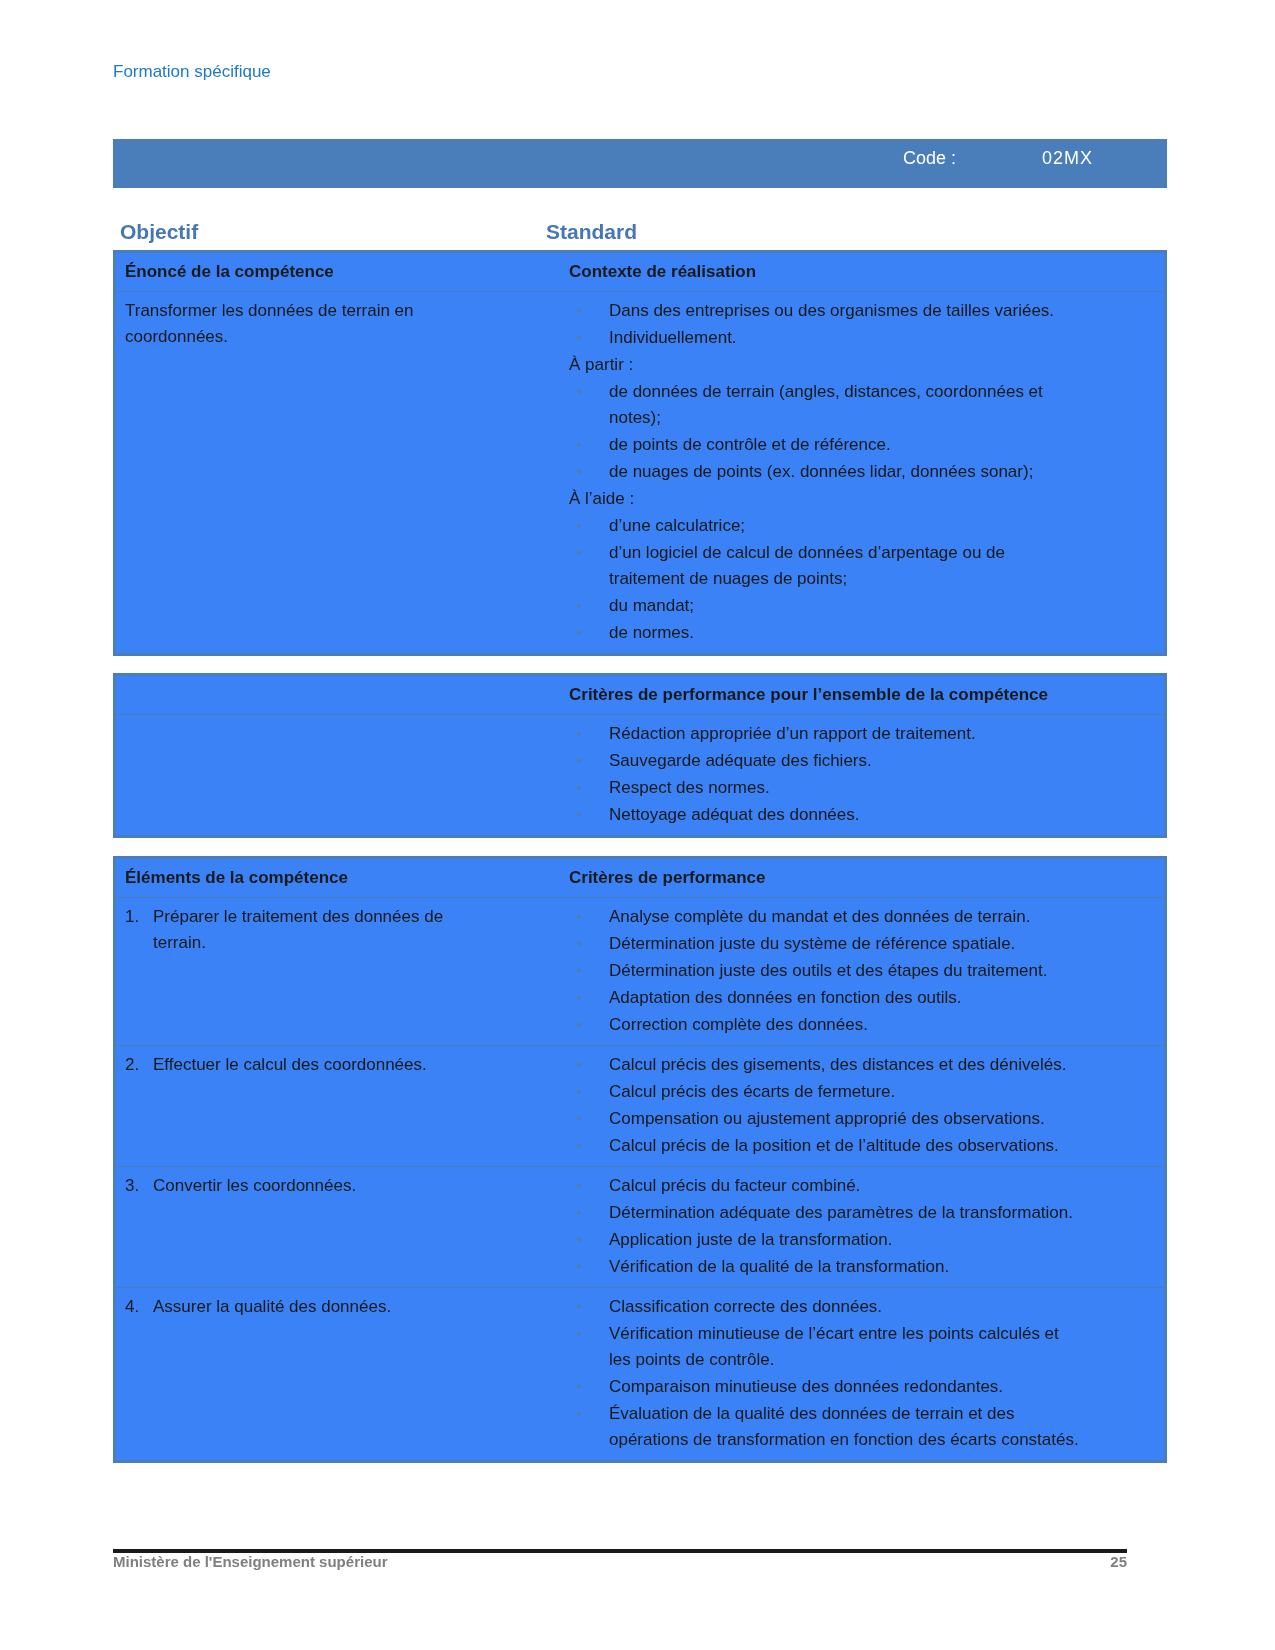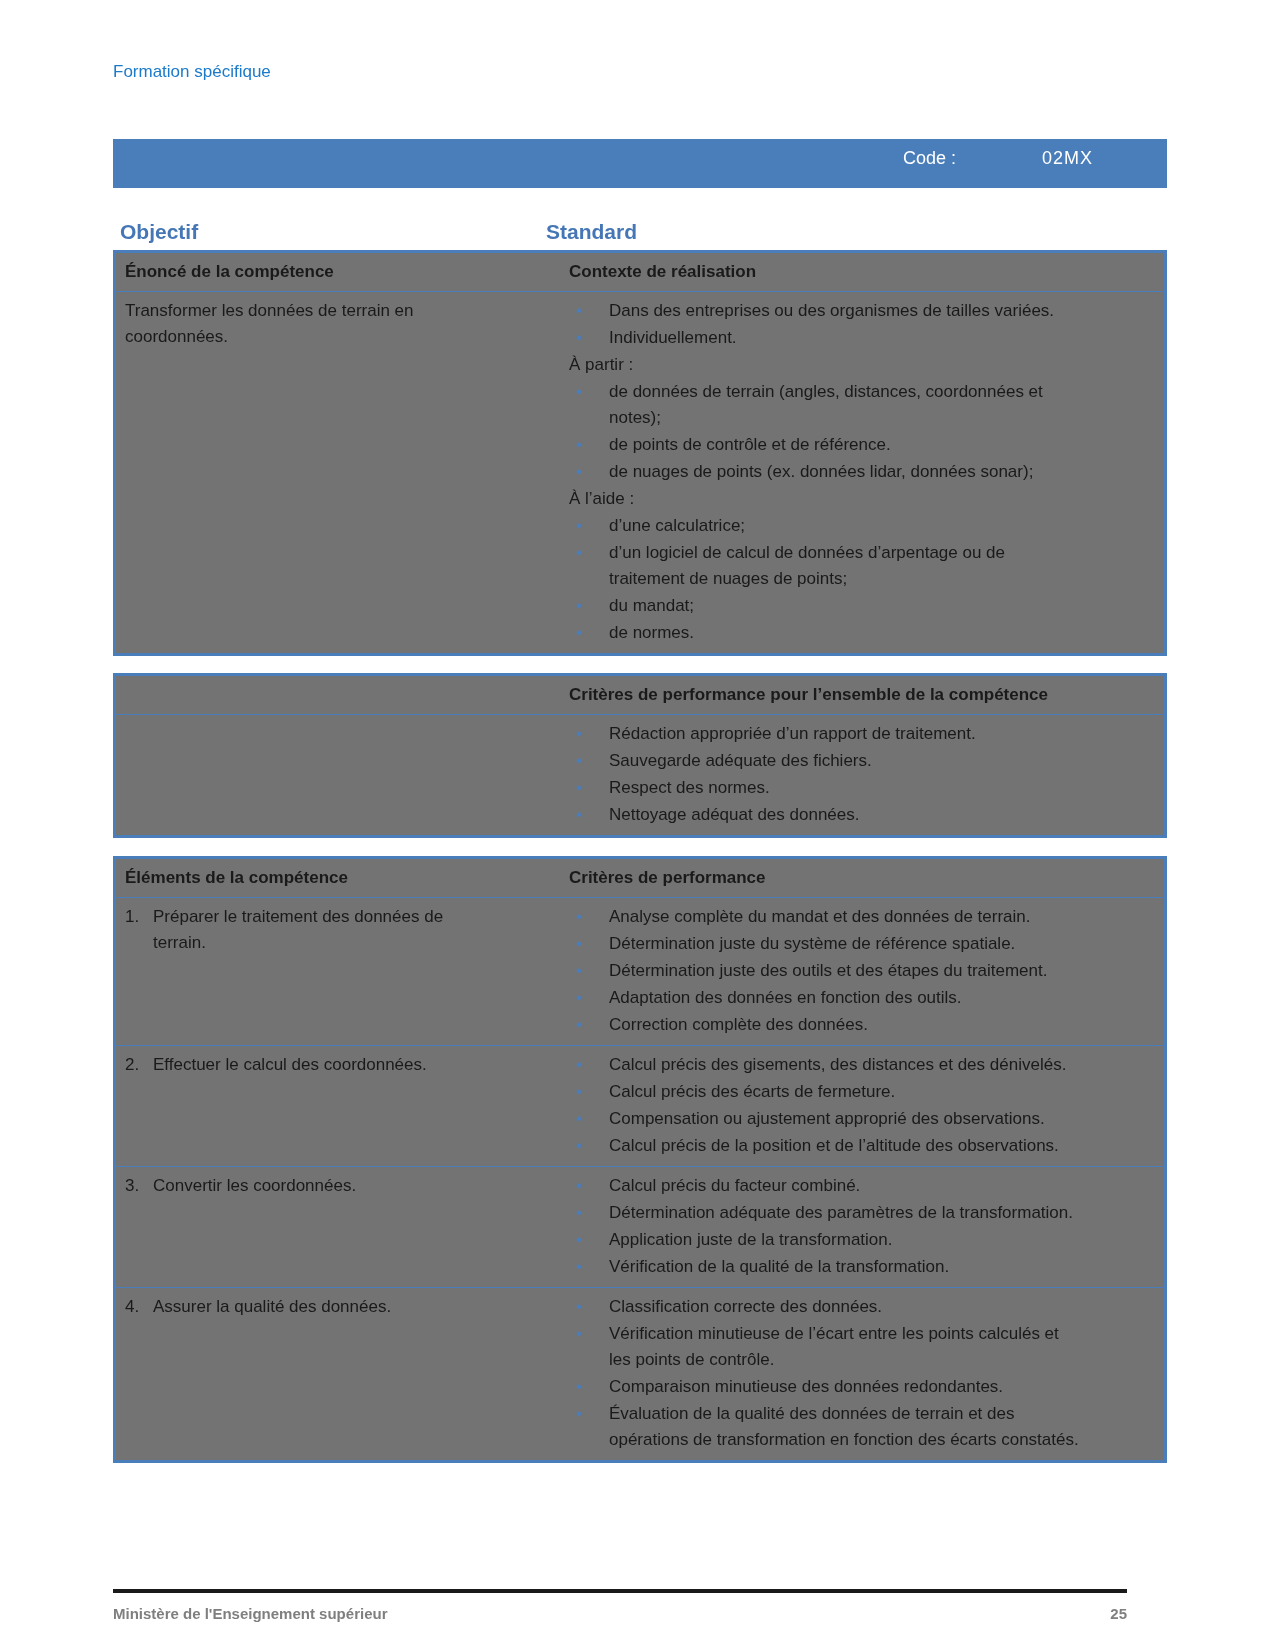--- a/index.html
+++ b/index.html
@@ -35,21 +35,21 @@
   .headings { position:relative; margin-top:15px; height:30px; }
   .headings .h {
     position:absolute; top:17px;
     font-size:21px; font-weight:bold; color:#4577b6;
   }
   .headings .h.left  { left:7px; }
   .headings .h.right { left:433px; }
 
   .tbl {
     border:3px solid #4a7ebb;
-    background:#737373;
+    background:#3b82f6;
   }
   .t1 { margin-top:17px; }
   .t2 { margin-top:17px; }
   .t3 { margin-top:18px; }
 
   .tr { display:flex; border-top:1px solid #4a7ebb; }
   .tr:first-child { border-top:none; }
 
   .td-left {
     width:445px; flex:none;
@@ -81,24 +81,23 @@
   .num-item .num { width:28px; flex:none; }
   .num-item .num-text { flex:1; }
 
   .footer {
     position:absolute;
     left:113px; top:1549px;
     width:1014px;
     border-top:4px solid #1a1a1a;
     display:flex;
     justify-content:space-between;
-    padding-top:12px;
+    padding-top:0;
     font-size:15px; font-weight:bold;
     color:#7f7f7f;
-    margin-top:40px;
   }
 </style>
 </head>
 <body>
 
 <div class="page">
   <div class="content">
 
     <div class="eyebrow">Formation spécifique</div>
 

